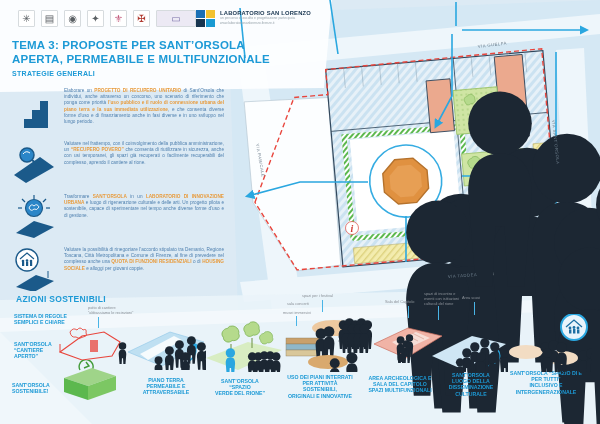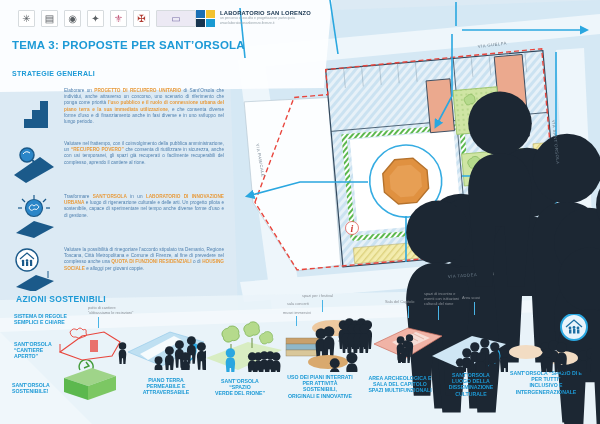--- a/index.html
+++ b/index.html
@@ -184,20 +184,21 @@
     </span>
     <span>
       <span class="labName" style="display:block;">LABORATORIO SAN LORENZO</span>
       <span class="labSub" style="display:block;">un percorso di ascolto e progettazione partecipata</span>
       <span class="labSub" style="display:block;">www.laboratoriosanlorenzo.firenze.it</span>
     </span>
   </div>
 
   <div class="abs title" style="left:12px;top:38px;width:300px;">
     <span style="display:block;">TEMA 3: PROPOSTE PER SANT’ORSOLA</span>
+    <span style="display:block;">APERTA, PERMEABILE E MULTIFUNZIONALE</span>
   </div>
   <div class="abs section" style="left:12px;top:70px;">STRATEGIE GENERALI</div>
 
   <div class="abs strategies" style="left:12px;top:88px;">
     <div class="srow">
       <svg class="sicon" width="44" height="44" viewBox="0 0 44 44">
         <path d="M4,40 H12 V31 H20 V22 H28 V13 H36 V40 Z" fill="#1b5a8a"></path>
       </svg>
       <div class="stext"><span>Elaborare un </span><span class="acc">PROGETTO DI RECUPERO UNITARIO</span><span> di Sant’Orsola che individui, anche attraverso un concorso, uno scenario di riferimento che ponga come priorità </span><span class="acc">l’uso pubblico e il ruolo di connessione urbana del piano terra e la sua immediata utilizzazione</span><span>, e che consenta diverse forme d’uso e di finanziamento anche in fasi diverse e in uno sviluppo nel lungo periodo.</span></div>
     </div>

